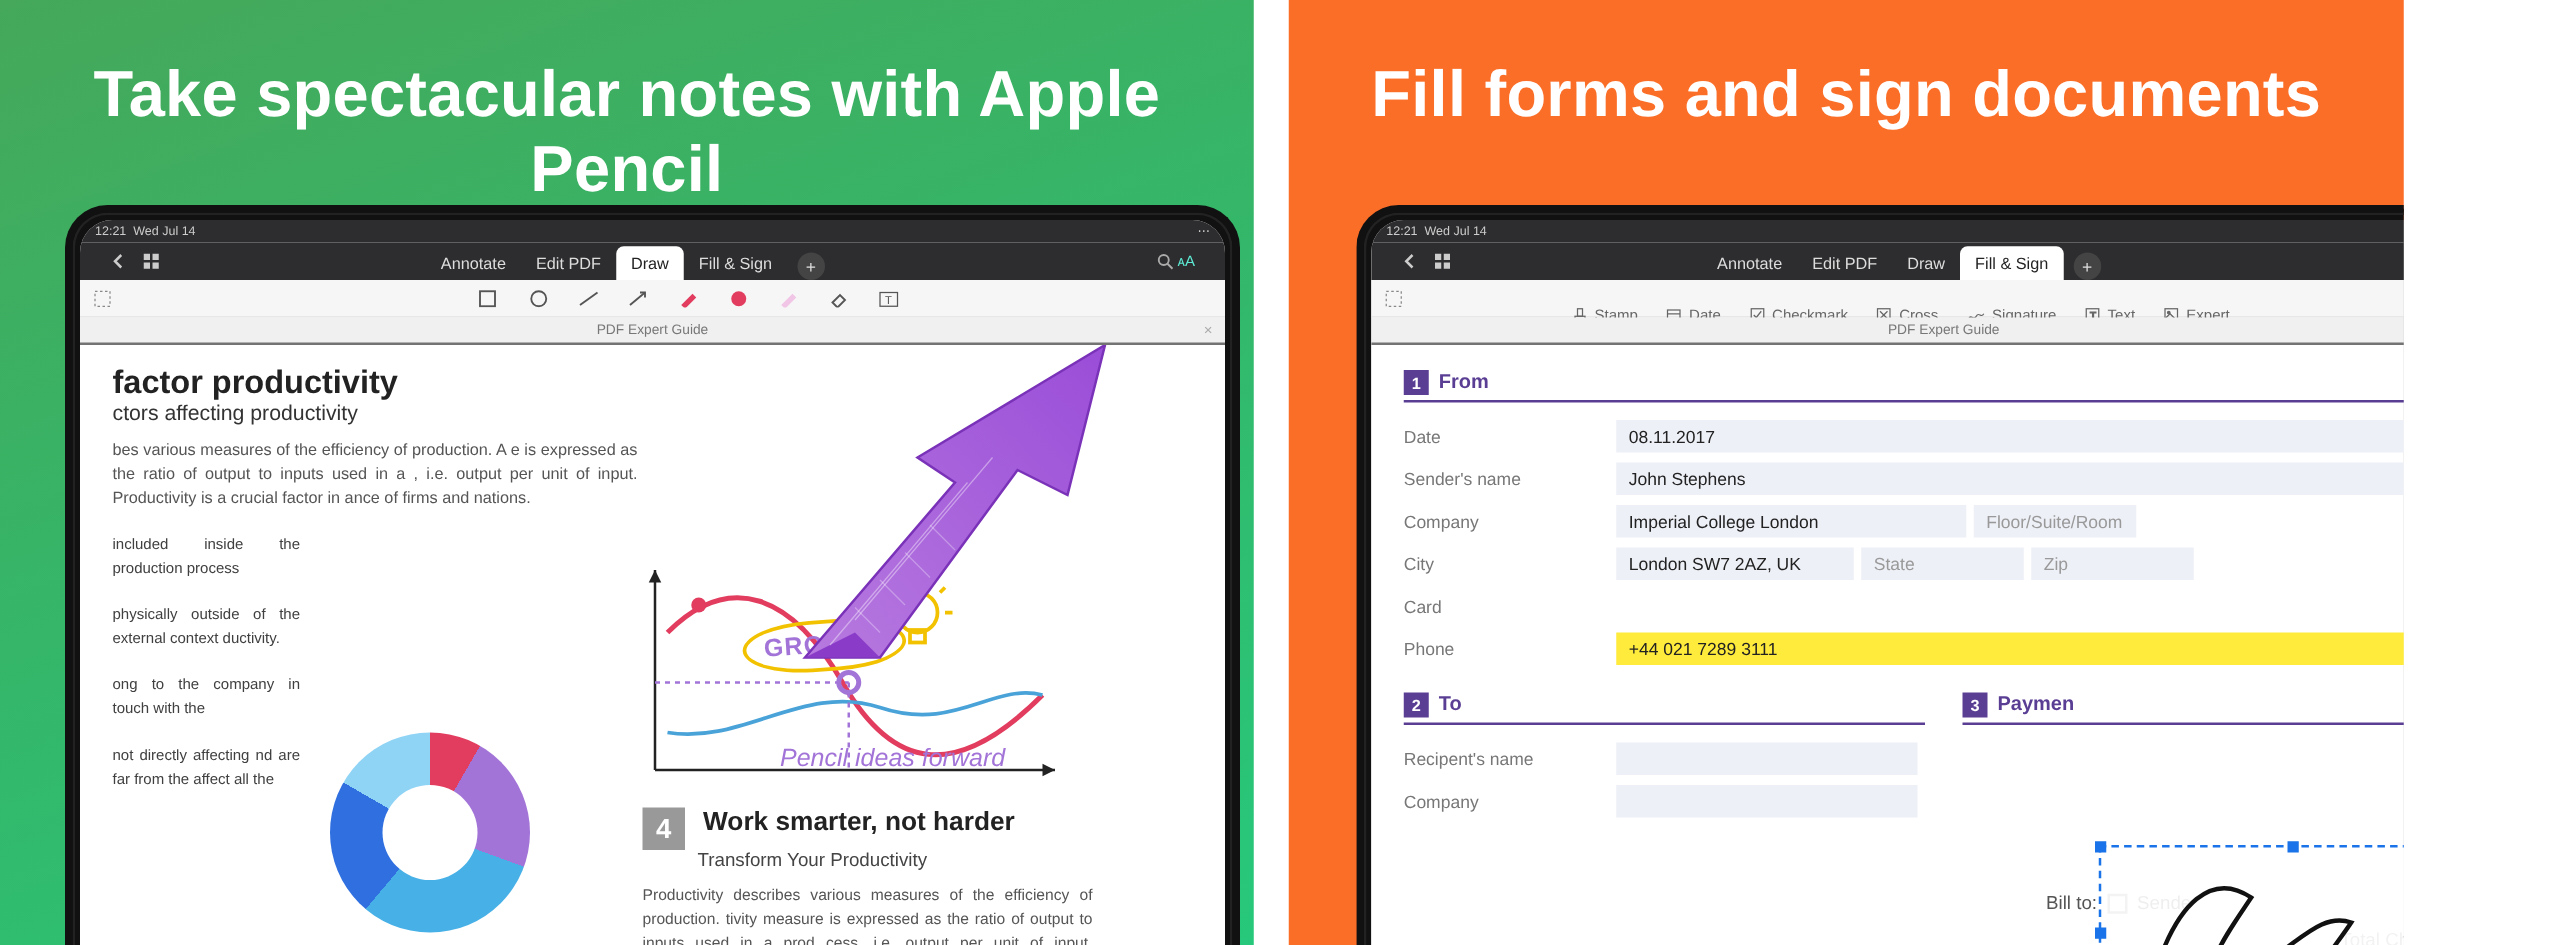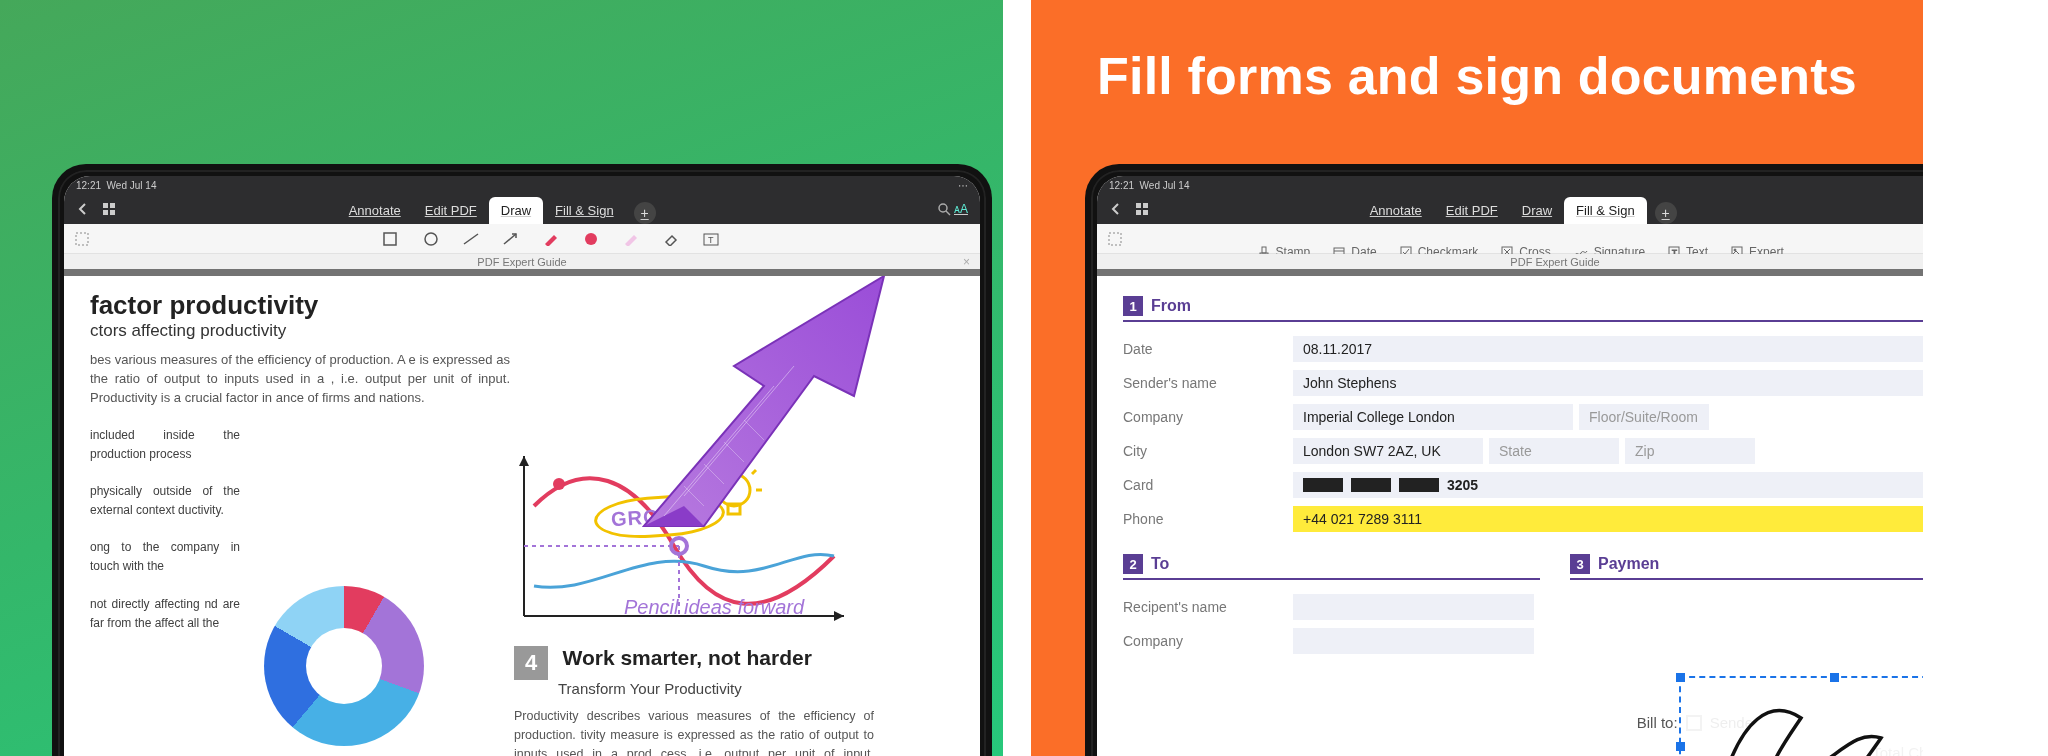--- a/index.html
+++ b/index.html
@@ -7,31 +7,31 @@
   .panel { position:relative; height:756px; overflow:hidden; }
   .panel.left { width:1003px; background:linear-gradient(160deg,#45a85a 0%,#34b76a 50%,#27c87b 100%); }
   .panel.right { width:892px; background:#fb6e28; }
   .headline { color:#fff; font-size:52px; font-weight:600; text-align:center; padding:46px 20px 0; letter-spacing:.2px; }
   .ipad { position:absolute; bottom:-40px; border:6px solid #111; border-bottom:none; border-radius:34px 34px 0 0; background:#111; padding:6px 6px 0 6px; box-shadow:inset 0 0 0 2px #222; }
   .panel.left .ipad { left:52px; width:940px; }
   .panel.right .ipad { left:54px; width:940px; }
   .screen { background:#fff; border-radius:26px 26px 0 0; overflow:hidden; height:620px; position:relative; }
   .statusbar { height:18px; background:#2d2d2f; color:#ccc; font-size:10px; display:flex; align-items:center; padding:0 12px; justify-content:space-between; }
   .statusbar .sr { display:flex; gap:4px; align-items:center; }
-  .toptabs { height:30px; background:#2d2d2f; display:flex; align-items:center; padding:0 12px; color:#ccc; font-size:13px;text-decoration:underline; }
+  .toptabs { height:30px; background:#2d2d2f; display:flex; align-items:center; padding:0 24px; color:#ccc; font-size:13px; }
   .toptabs .navicons { display:flex; gap:12px; align-items:center; margin-right:80px; }
   .toptabs .tabs { display:flex; align-items:flex-end; height:30px; margin:0 auto; }
   .toptabs .tab { padding:6px 12px; font-size:13px; color:#ddd; cursor:pointer; }
   .toptabs .tab.active { background:#fff; color:#222; border-radius:6px 6px 0 0; }
   .toptabs .plus { width:22px; height:22px; background:#444; border-radius:50%; color:#ddd; display:flex; align-items:center; justify-content:center; margin-left:8px; font-size:14px; }
   .toptabs .righticons { margin-left:auto; display:flex; gap:3px; align-items:center; color:#5eead4; font-size:14px; }
   .toolrow { height:30px; background:#f6f6f6; border-bottom:1px solid #e2e2e2; display:flex; align-items:center; padding:0 10px; gap:18px; font-size:12px; color:#555; }
   .toolrow .left-slot { width:40px; display:flex; }
   .toolrow .tools { display:flex; gap:22px; align-items:center; margin:0 auto; }
-  .tabtitle { height:22px; background:#f0f0f0; border-bottom:7px solid #737373; display:flex; align-items:center; justify-content:center; font-size:11px; color:#777; position:relative; }
+  .tabtitle { height:22px; background:#f0f0f0; border-bottom:2px solid #737373; display:flex; align-items:center; justify-content:center; font-size:11px; color:#777; position:relative; }
   .tabtitle .close { position:absolute; right:10px; color:#aaa; font-size:12px; }
   .page { position:relative; padding:14px 26px; background:#fff; height:calc(100% - 100px); overflow:hidden; }
   
   .ltitle { font-weight:700; font-size:26px; color:#222; }
   .lsub { font-size:17px; color:#333; margin-bottom:10px; }
   .lpara { font-size:13px; color:#555; line-height:1.45; width:420px; text-align:justify; }
   .lside { font-size:12px; color:#404040; width:150px; margin-top:18px; line-height:1.6; text-align:justify; }
   .donut { width:160px; height:160px; border-radius:50%; background:conic-gradient(#e23c5f 0 30deg,#a374d8 30deg 110deg,#47b0e6 110deg 220deg,#2f6fe0 220deg 300deg,#8fd3f5 300deg 360deg); position:absolute; left:200px; top:310px; }
   .donut::after { content:""; position:absolute; inset:42px; background:#fff; border-radius:50%; }
   .chart { position:absolute; left:440px; top:170px; width:360px; height:240px; }
@@ -65,20 +65,21 @@
   svg { display:block; }
   .toolbtn { display:flex; align-items:center; gap:5px; color:#666; font-size:12px;margin-top:27px; }
   .toolbtn svg { stroke:#666; fill:none; }
   .drawicon { width:18px; height:14px; }
   .undo { margin-left:auto; }
 </style>
 </head>
 <body>
 
 <div class="panel left">
+  <div class="headline">Take spectacular notes with Apple Pencil</div>
   <div class="ipad">
     <div class="screen">
 
       <div class="statusbar">
         <div><span>12:21</span>&nbsp;&nbsp;<span>Wed Jul 14</span></div>
         <div class="sr">
           <span>⋯</span>
         </div>
       </div>
 
@@ -384,26 +385,20 @@
               <div class="fval small">Floor/Suite/Room</div>
             </div>
           <div class="frow">
               <div class="flabel">City</div>
               <div class="fval" style="flex:0 0 190px">London SW7 2AZ, UK</div>
               <div class="fval small">State</div>
               <div class="fval small">Zip</div>
             </div>
           <div class="frow">
               <div class="flabel">Card</div>
-              <div class="fval cardmask">
-                <span></span>
-                <span></span>
-                <span></span>
-                <b>3205</b>
-              </div>
             </div>
           <div class="frow">
               <div class="flabel">Phone</div>
               <div class="fval yellow">+44 021 7289 3111</div>
             </div>
         </div>
         <div class="twocol">
           <div class="col">
             <div class="sectitle">
                 <span class="snum">2</span>

